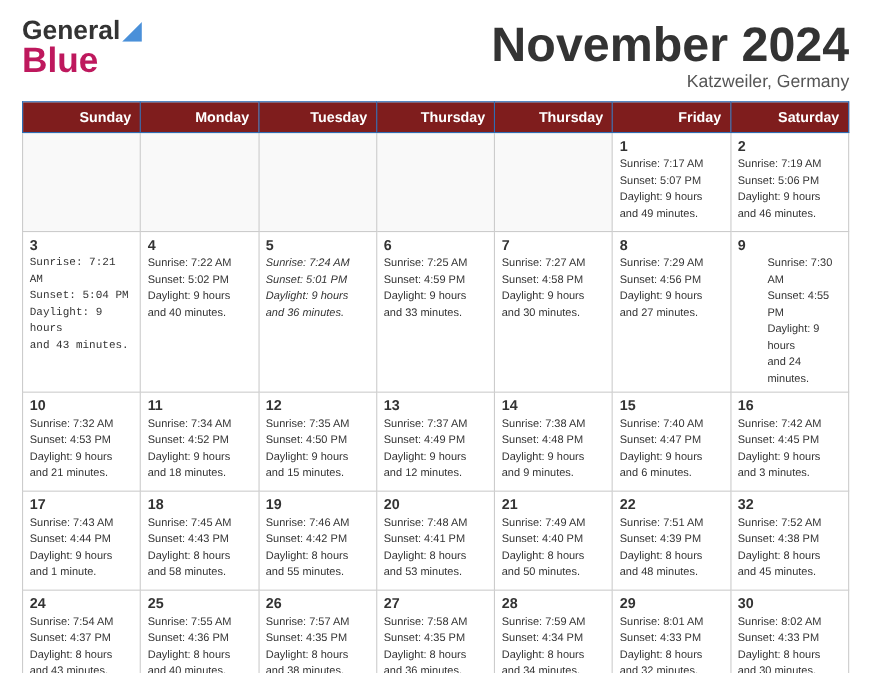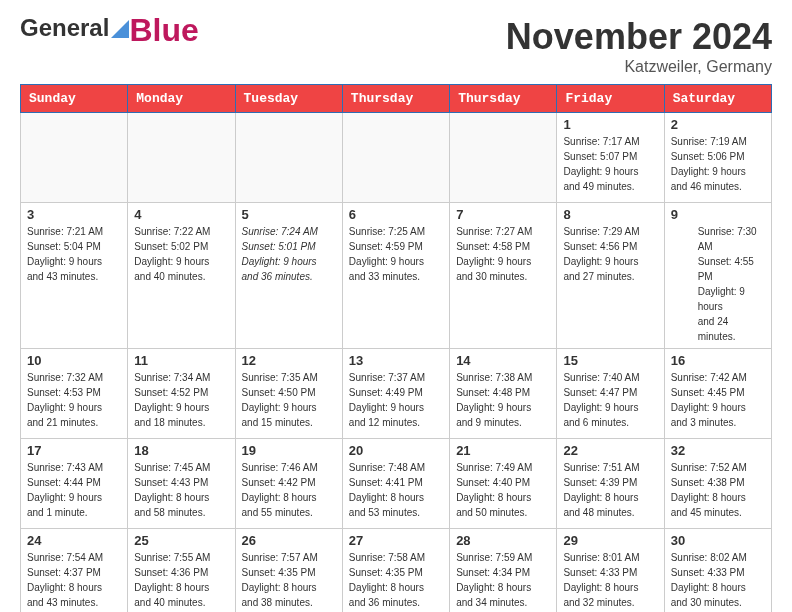--- a/index.html
+++ b/index.html
@@ -1,24 +1,24 @@
 <!DOCTYPE html>
 <html><head>
   <meta charset="utf-8">
   <style>
     * { box-sizing: border-box; margin: 0; padding: 0; }
     body { font-family: Arial, sans-serif; background: #fff; width: 792px; min-height: 612px; }
     .container { padding: 16px 20px; }
     .header-row { display: flex; justify-content: space-between; align-items: flex-start; margin-bottom: 8px; }
-    .logo { display: flex; flex-direction: row; align-items: flex-start; }
+    .logo { display: flex; flex-direction: column; align-items: flex-start; }
     .title-area { text-align: right; }
-    .month-title { font-size: 36px; font-weight: bold; color: #333; }
+    .month-title { font-size: 44px; font-weight: bold; color: #333; }
     .location { font-size: 16px; color: #555; }
     table { width: 100%; border-collapse: collapse; table-layout: fixed; }
-    th { background-color: #ef4444; color: #fff; text-align: left; padding: 6px 8px; font-size: 13px; font-weight: bold; border: 1px solid #2e6db4; font-family: Liberation Mono, monospace; }
+    th { background-color: #7f1d1d; color: #fff; text-align: right; padding: 6px 8px; font-size: 13px; font-weight: bold; border: 1px solid #2e6db4; }
     td { border: 1px solid #ccc; vertical-align: top; padding: 4px 6px; font-size: 10.5px; color: #333; height: 90px; background: #fff; }
     td.empty { background: #f9f9f9; }
     .day-num { font-size: 13px; font-weight: bold; display: block; margin-bottom: 2px; }
     .day-info { font-size: 10px; line-height: 1.5; color: #333; }
   </style>
 </head>
 <body>
 
 <div class="container">
   <div class="header-row">
@@ -67,21 +67,21 @@
             <span class="day-num">2</span>
             <div class="day-info" style="white-space: pre-line;">Sunrise: 7:19 AM
 Sunset: 5:06 PM
 Daylight: 9 hours
 and 46 minutes.</div>
           </td>
         </tr>
         <tr>
           <td>
             <span class="day-num">3</span>
-            <div class="day-info" style="white-space: pre-line;">Sunrise: 7:21 AM
+            <div class="day-info" style="white-space: pre-line; font-family: Liberation Mono, monospace;">Sunrise: 7:21 AM
 Sunset: 5:04 PM
 Daylight: 9 hours
 and 43 minutes.</div>
           </td>
           <td>
             <span class="day-num">4</span>
             <div class="day-info" style="white-space: pre-line;">Sunrise: 7:22 AM
 Sunset: 5:02 PM
 Daylight: 9 hours
 and 40 minutes.</div>

